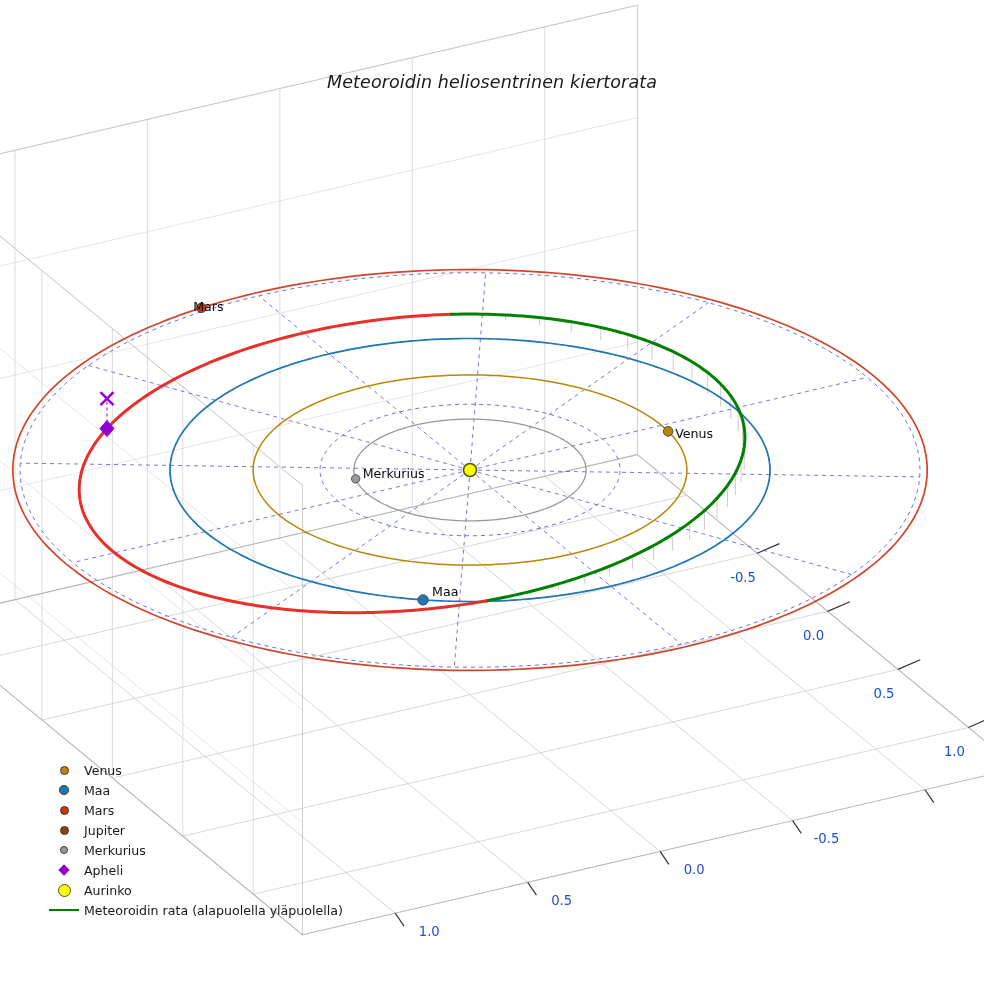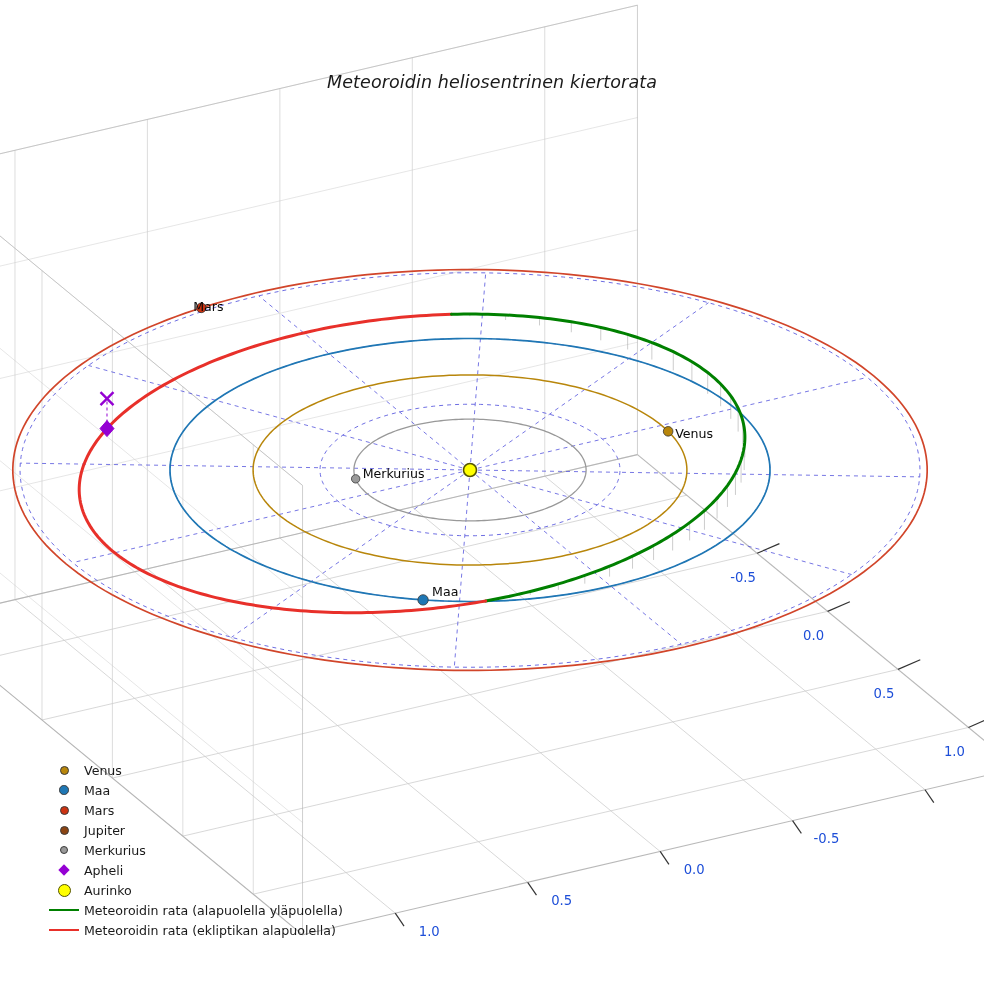--- a/index.html
+++ b/index.html
@@ -280,20 +280,14 @@
           <span class="dot" style="width: 11px; height: 11px; background: rgb(255, 255, 0); border: 1.4px solid rgb(85, 85, 0);"></span>
         </span>
         <span class="legend-text">Aurinko</span>
       </div>
       <div class="legend-row">
         <span class="legend-key">
           <span class="legend-line" style="border-top-color: rgb(0, 128, 0); border-top-width: 2px;"></span>
         </span>
         <span class="legend-text">Meteoroidin rata (alapuolella yläpuolella)</span>
       </div>
-      <div class="legend-row">
-        <span class="legend-key">
-          <span class="legend-line" style="border-top-color: rgb(232, 48, 42); border-top-width: 2px;"></span>
-        </span>
-        <span class="legend-text">Meteoroidin rata (ekliptikan alapuolella)</span>
-      </div>
     </div>
 </div>
 
 </body></html>

